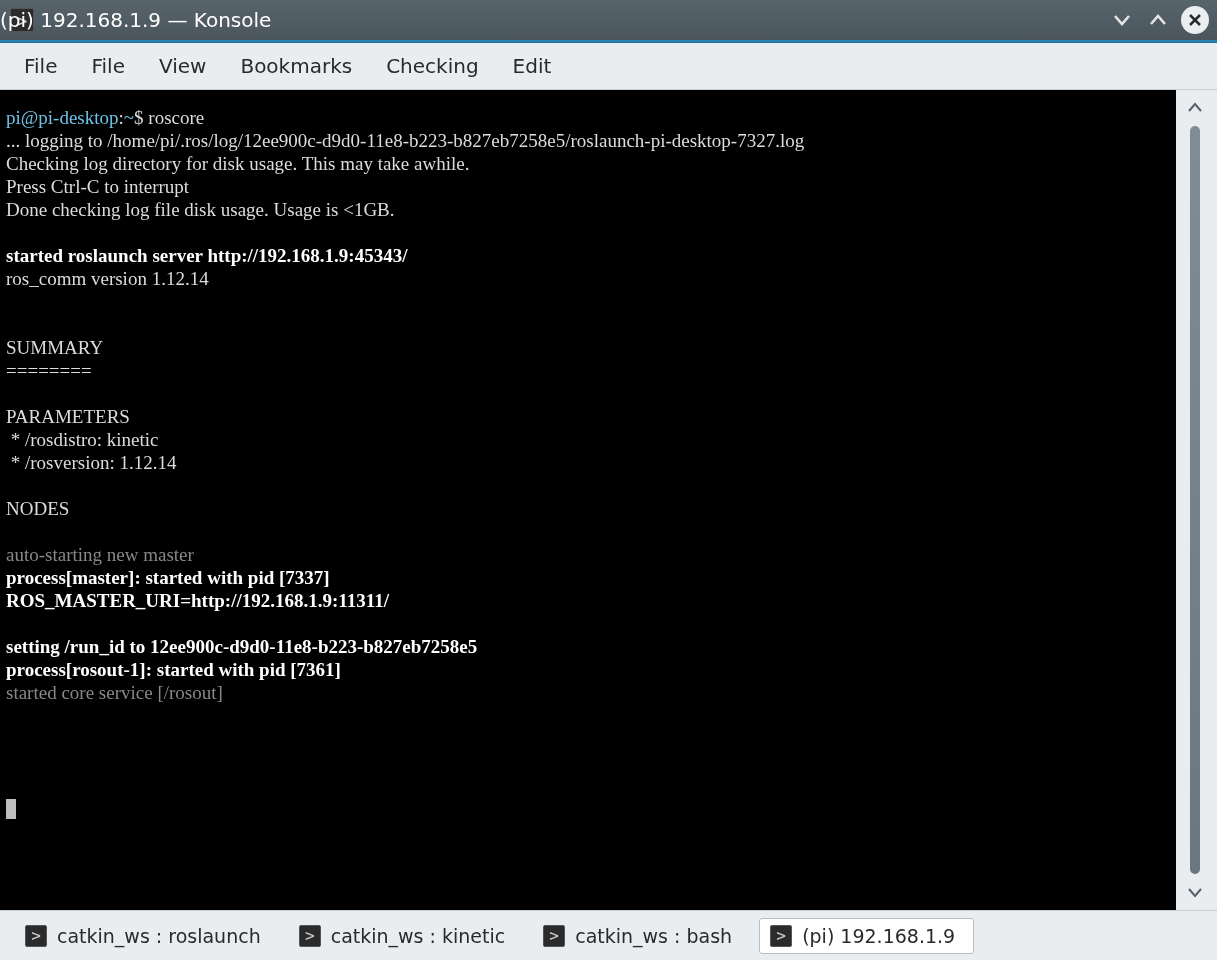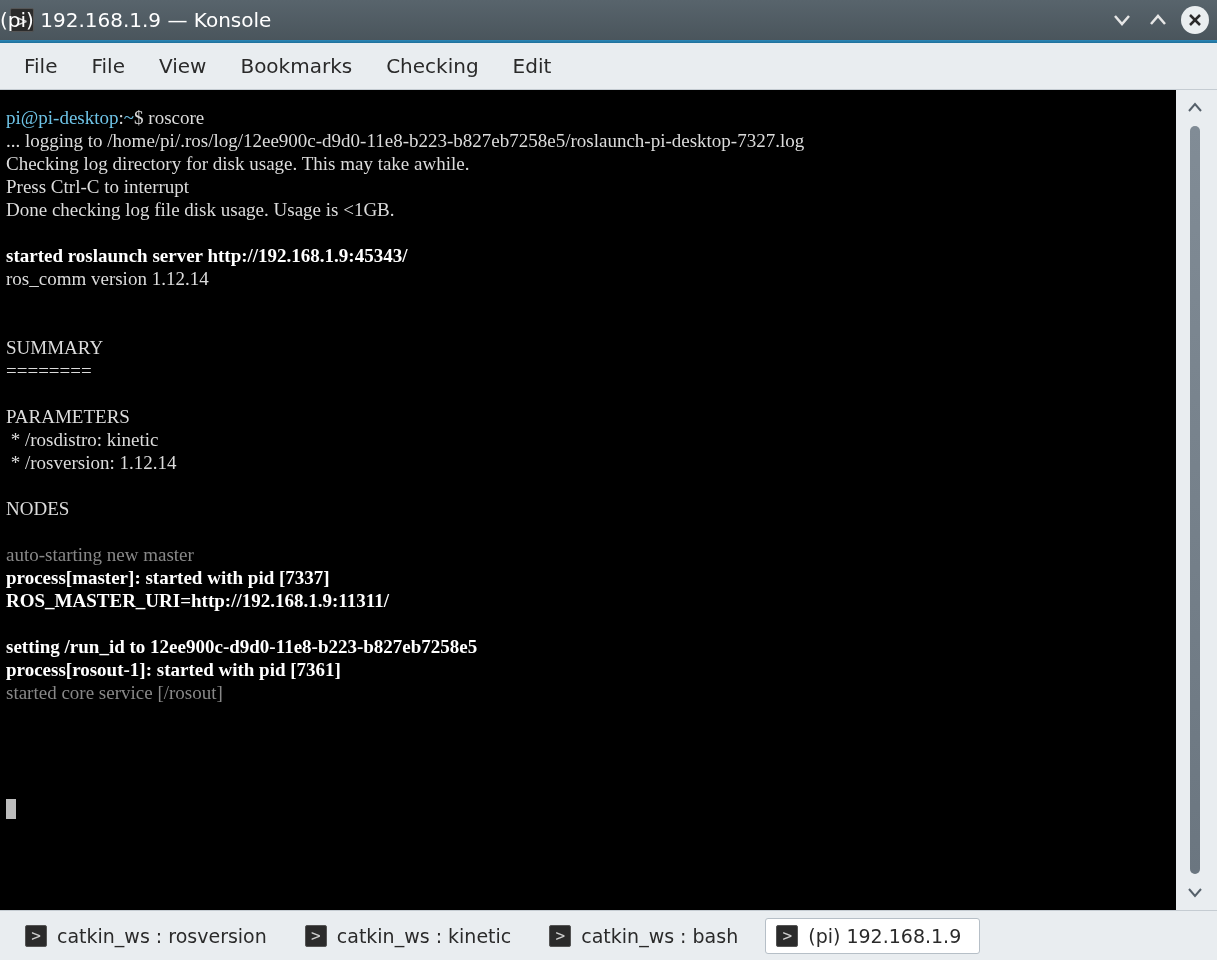--- a/index.html
+++ b/index.html
@@ -186,21 +186,21 @@
       <svg width="16" height="16" viewBox="0 0 16 16">
           <polyline points="2,5 8,12 14,5" fill="none" stroke="#55606a" stroke-width="2"></polyline>
         </svg>
     </div>
   </div>
 </div>
 
 <div class="tabbar">
   <div class="tab">
     <div class="tab-glyph">&gt;</div>
-    <span>catkin_ws : rosversion</span>
+    <span>catkin_ws : roslaunch</span>
   </div>
   <div class="tab">
     <div class="tab-glyph">&gt;</div>
     <span>catkin_ws : kinetic</span>
   </div>
   <div class="tab">
     <div class="tab-glyph">&gt;</div>
     <span>catkin_ws : bash</span>
   </div>
   <div class="tab active">

